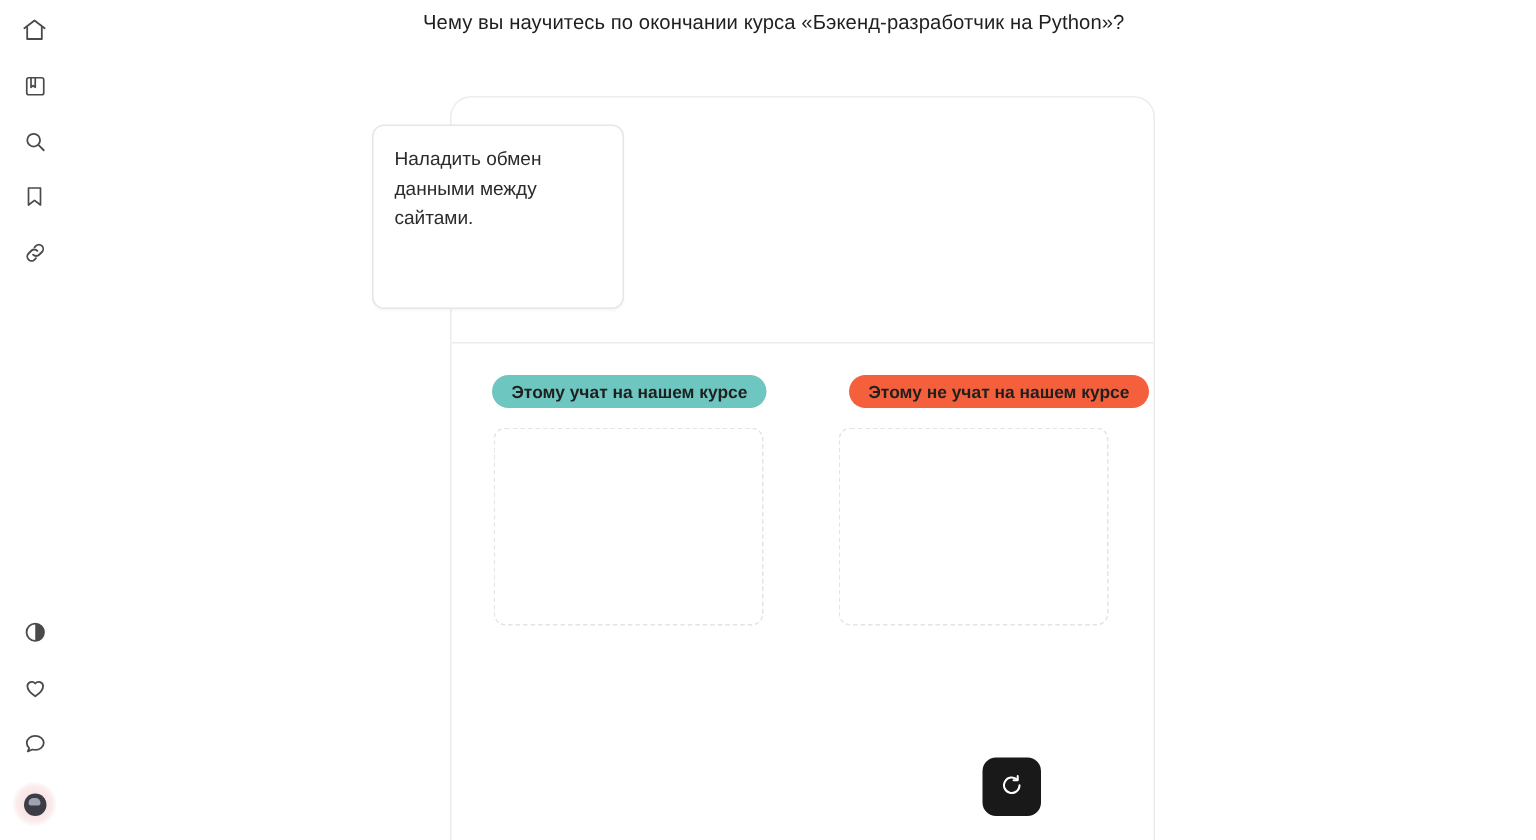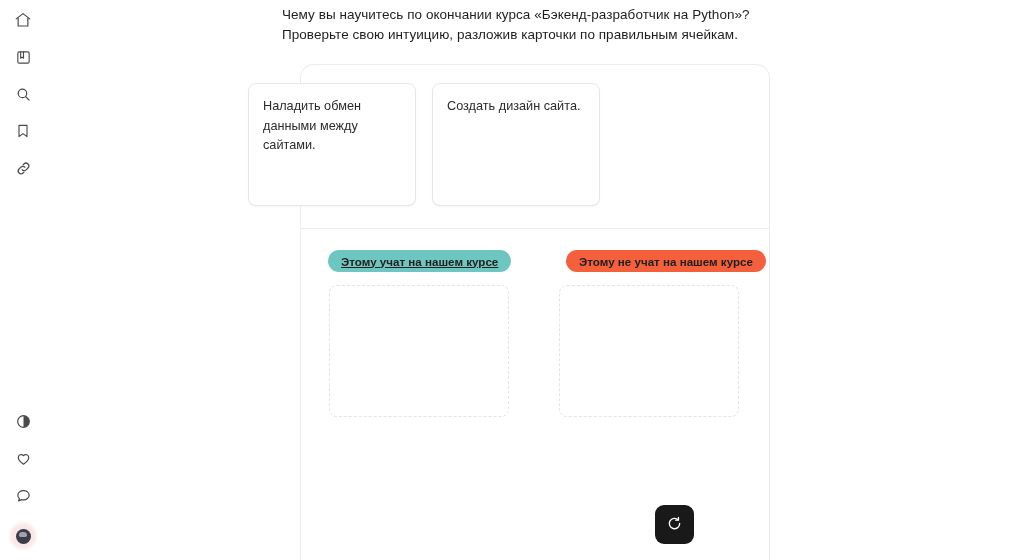--- a/index.html
+++ b/index.html
@@ -218,49 +218,45 @@
         </span>
       </div>
       <div class="avatar-wrap">
         <div class="avatar"></div>
       </div>
     </div>
   </div>
 
   <div class="header">
     <div>Чему вы научитесь по окончании курса «Бэкенд-разработчик на Python»?</div>
-    <div>Проверьте свою интуицию, разложив карточки по правильным ячейкам.</div>
   </div>
 
   <div class="panel"></div>
 
   <div class="deck-bleed-left">
     <div class="deck">
       <div class="card">
         <p>Наладить обмен данными между сайтами.</p>
       </div>
     </div>
   </div>
 
   <div class="deck-region">
     <div class="deck">
       <div class="card">
         <p>Наладить обмен данными между сайтами.</p>
       </div>
-      <div class="card">
-        <p>Создать дизайн сайта.</p>
-      </div>
 
     </div>
   </div>
 
   <div class="deck-divider"></div>
 
   <div class="chip-row">
-    <div class="chip chip-yes" style="background: rgb(109, 198, 191); text-decoration: underline;">
+    <div class="chip chip-yes" style="background: rgb(109, 198, 191);">
       <span>Этому учат на нашем курсе</span>
     </div>
     <div class="chip chip-no" style="background: rgb(244, 96, 60); text-align: center;">
       <span>Этому не учат на нашем курсе</span>
     </div>
   </div>
 
   <div class="zones">
     <div class="zone zone-yes"></div>
     <div class="zone zone-no"></div>

